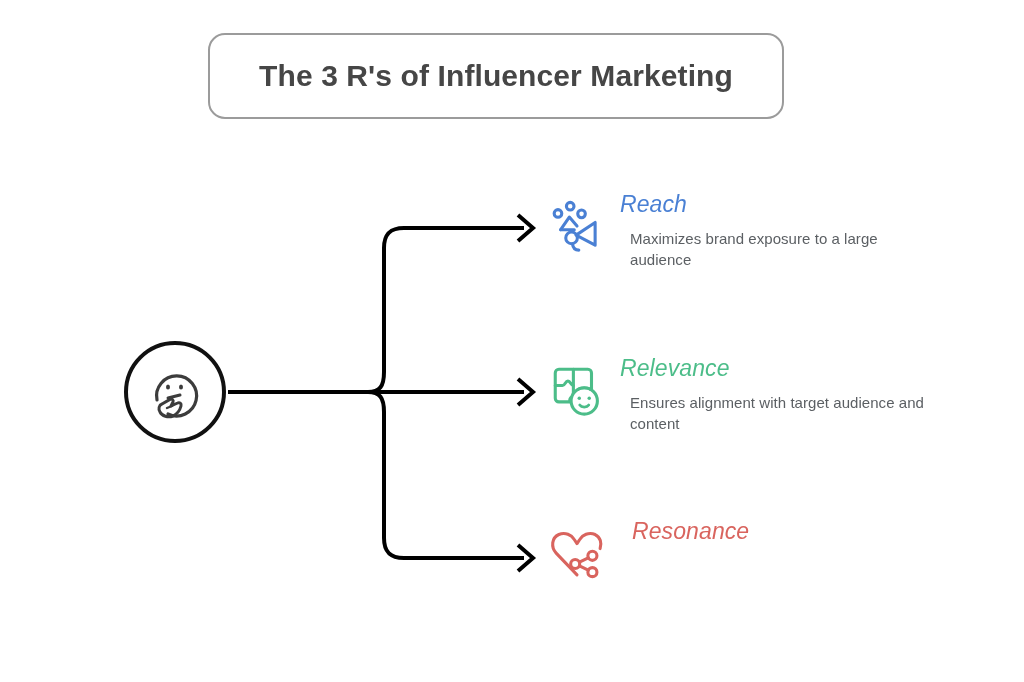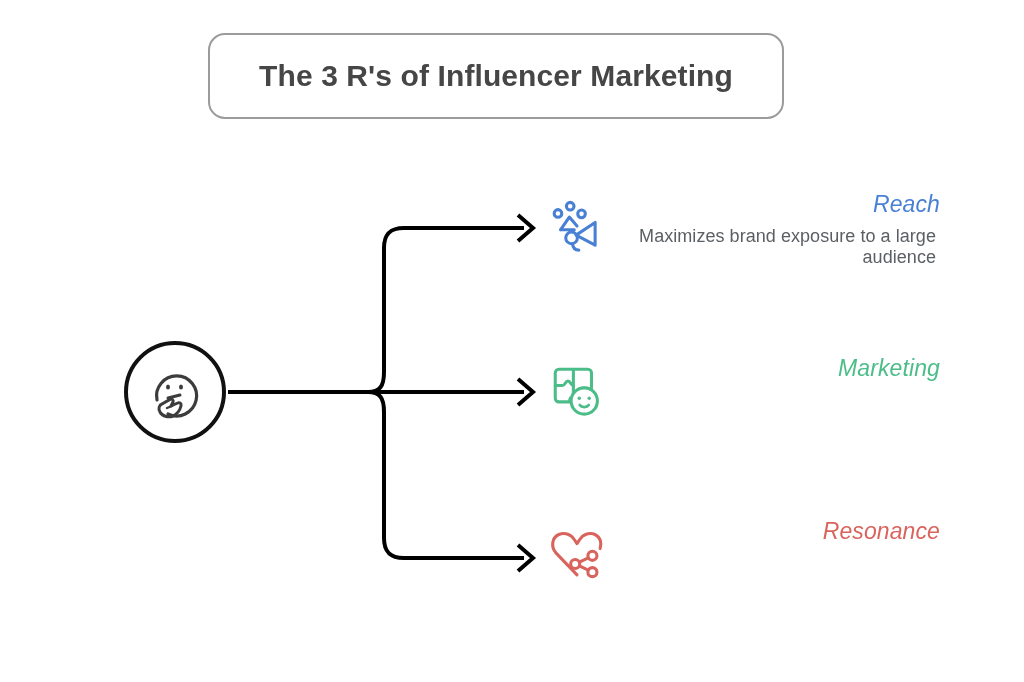--- a/index.html
+++ b/index.html
@@ -13,21 +13,20 @@
     height: 682px;
     overflow: hidden;
     font-family: "Liberation Sans", sans-serif;
     position: relative;
   }
   #canvas {
     position: relative;
     width: 880px;
     height: 682px;
     background: #ffffff;
-    text-align: right;
   }
 
   
   .title-box {
     position: absolute;
     left: 208px;
     top: 33px;
     width: 576px;
     height: 86px;
     box-sizing: border-box;
@@ -99,31 +98,31 @@
   }
   .branch-title {
     font-size: 23px;
     line-height: 28px;
     font-weight: normal;
     margin: 0 0 8px 0;
     letter-spacing: 0.1px;
     font-style: italic;
   }
   .branch-desc {
-    font-size: 18px;
+    font-size: 15px;
     line-height: 21px;
     color: #5b5f63;
-    margin: 4px;
+    margin: 10px;
     letter-spacing: 0.05px;
   }
 
   
   #branch-reach     { left: 548px; top: 190px; }
   #branch-relevance { left: 548px; top: 354px; }
-  #branch-resonance { left: 548px; top: 517px; }
+  #branch-resonance { left: 548px; top: 517px; gap: 12px; }
 </style>
 </head>
 <body>
 
 <div id="canvas">
 
   <div class="title-box">
     <span class="title-text">The 3 R's of Influencer Marketing</span>
   </div>
 
@@ -194,21 +193,22 @@
 
       <circle cx="40" cy="43" r="14.5" fill="#ffffff" stroke="#4cbd89" stroke-width="3.4"></circle>
       <g fill="#4cbd89">
         <circle cx="34.5" cy="40" r="1.9"></circle>
         <circle cx="45.5" cy="40" r="1.9"></circle>
       </g>
       <path d="M 35 47.5 C 37 50.5 43 50.5 45 47.5" fill="none" stroke="#4cbd89" stroke-width="3" stroke-linecap="round"></path>
       <path d="M 33 30.5 C 36 28 44 28 47 30.5" fill="none" stroke="#4cbd89" stroke-width="3" stroke-linecap="round"></path>
     </svg>
     <div class="branch-body">
-      <div class="branch-title" style="color:#4cbd89">Marketing</div>
+      <div class="branch-title" style="color:#4cbd89">Relevance</div>
+      <div class="branch-desc">Ensures alignment with target audience and content</div>
     </div>
   </div>
 
   <div class="branch" id="branch-resonance">
     <svg class="branch-icon" viewBox="0 0 64 64">
       <g fill="none" stroke="#d9645e" stroke-width="3.4" stroke-linecap="round" stroke-linejoin="round">
 
         <path d="M 32 55 L 9 31 C 3 24.5 4 14 12 10.5
                  C 19 7.5 26 11 29 16 L 32 20.5 L 35 16
                  C 38 11 45 7.5 52 10.5 C 58 13.5 59.5 20 57.5 26"></path>

